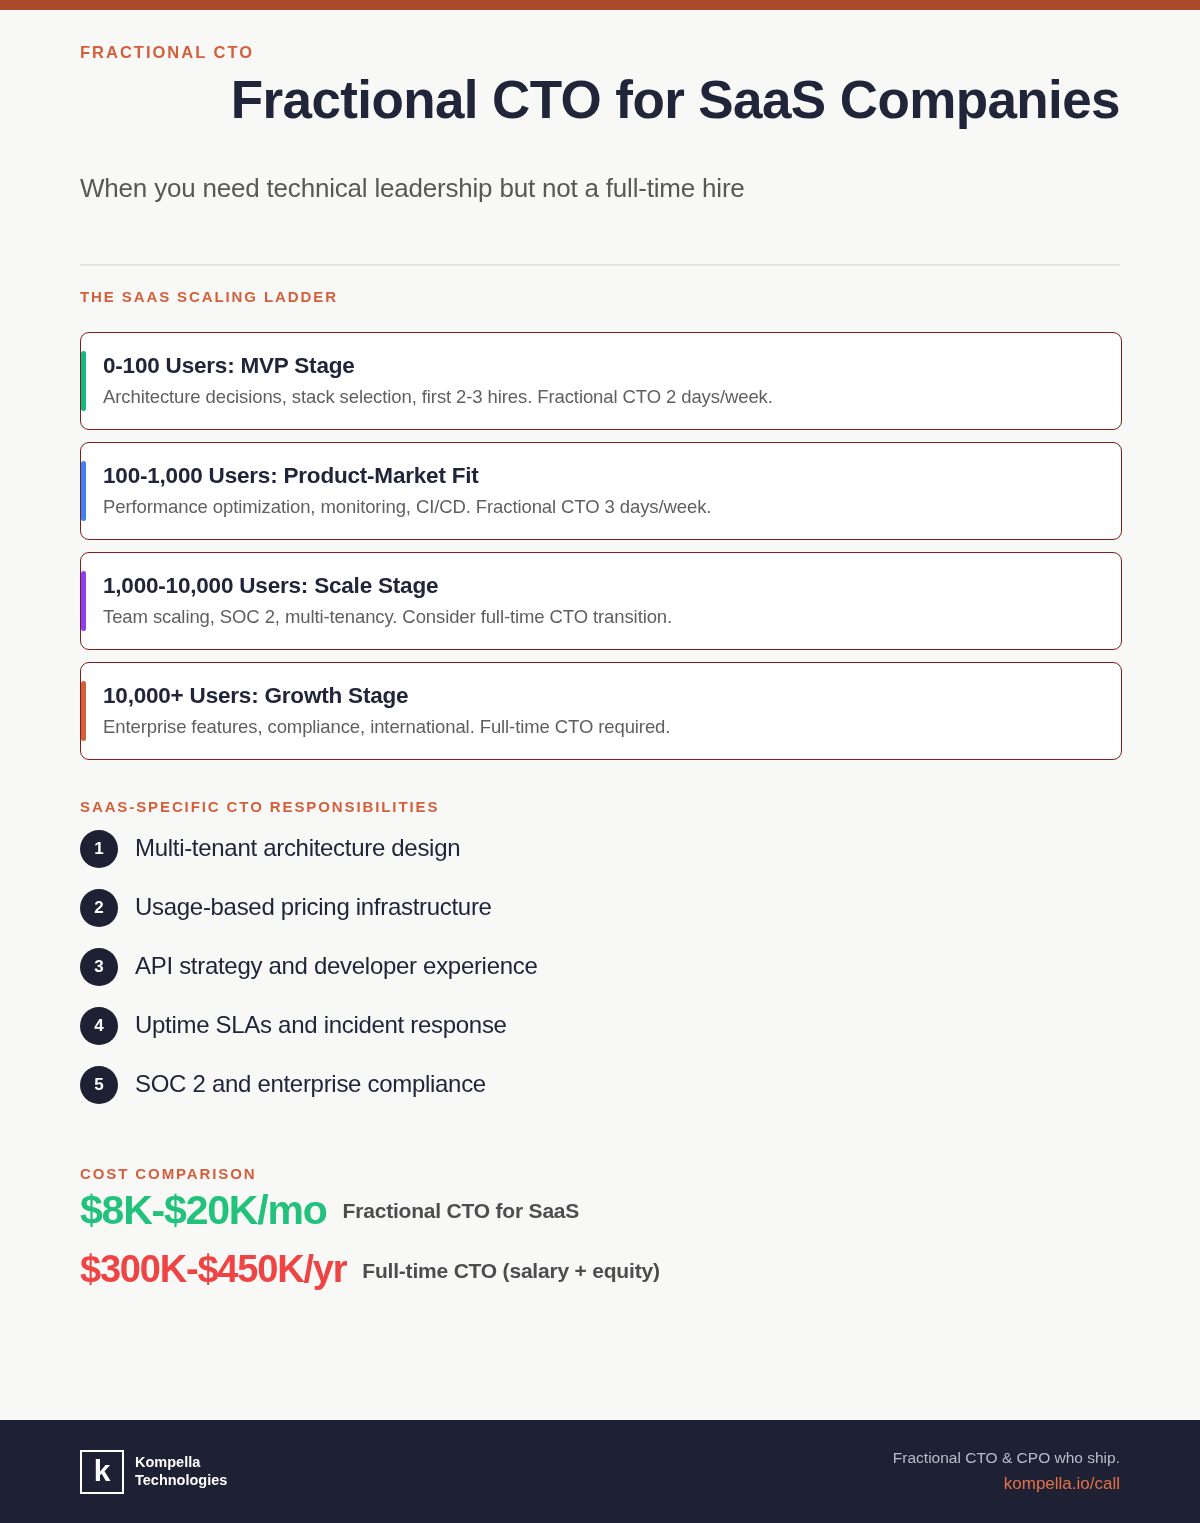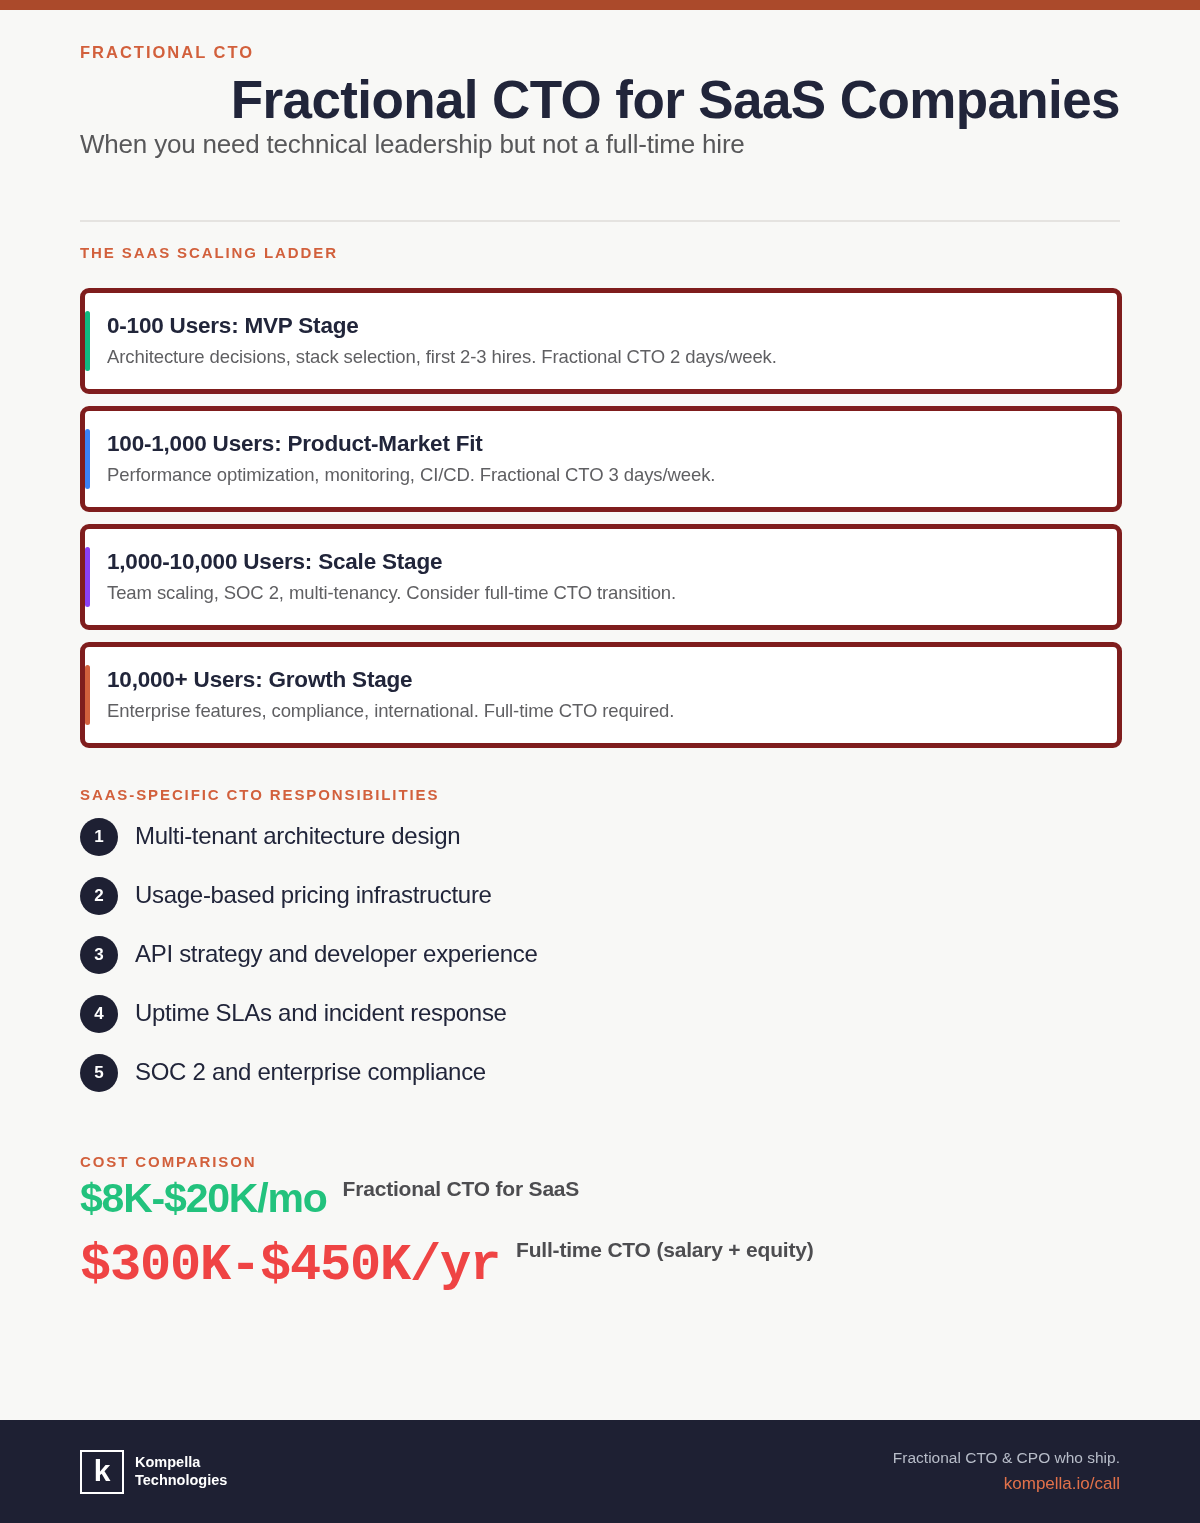--- a/index.html
+++ b/index.html
@@ -48,20 +48,21 @@
     margin-top: 10px;
     font-size: 53px;
     font-weight: 700;
     color: #21253a;
     letter-spacing: -0.6px;
     line-height: 1.08;
     text-align: right;
   }
 
   .subtitle {
+    margin-top: 44px;
     font-size: 26px;
     font-weight: 400;
     color: #58585a;
     letter-spacing: -0.2px;
     line-height: 1.3;
   }
 
   .divider {
     margin-top: 58px;
     width: 1040px;
@@ -84,21 +85,21 @@
     margin-top: 26px;
     display: flex;
     flex-direction: column;
     gap: 12px;
   }
 
   .ladder-card {
     position: relative;
     width: 1042px;
     background: #ffffff;
-    border: 5px solid #7f1d1d;
+    border: 1px solid #7f1d1d;
     border-radius: 9px;
     padding: 19px 22px 20px 22px;
   }
 
   .ladder-accent {
     position: absolute;
     left: 0; top: 18px;
     width: 5px;
     height: calc(100% - 36px);
     border-radius: 3px;
@@ -165,34 +166,33 @@
 
   .cost-rows {
     margin-top: 6px;
     display: flex;
     flex-direction: column;
     gap: 16px;
   }
 
   .cost-row {
     display: flex;
-    align-items: flex-start;
+    align-items: center;
     gap: 16px;
   }
 
   .cost-value {
     font-size: 41px;
     font-weight: 700;
     letter-spacing: -1.2px;
     line-height: 1.1;
   }
 
   .cost-value.big {
-    font-size: 52px;
-    font-family: Liberation Mono, monospace;
+    font-size: 38px;
   }
 
   .cost-caption {
     font-size: 21px;
     font-weight: 700;
     color: #4d4d50;
     letter-spacing: -0.2px;
     line-height: 1.2;
   }
 

